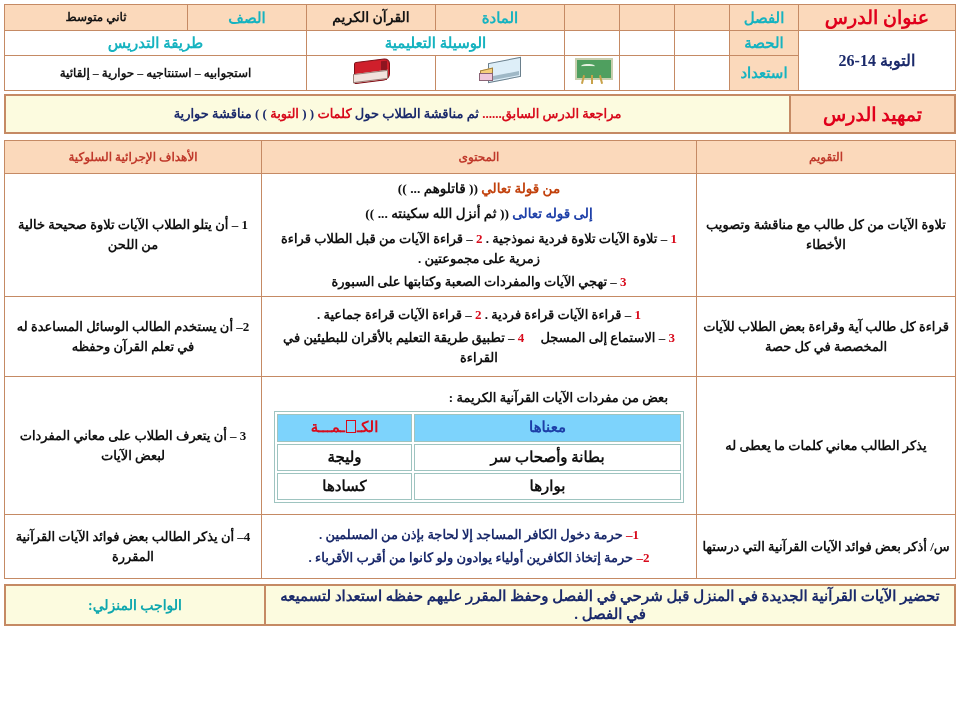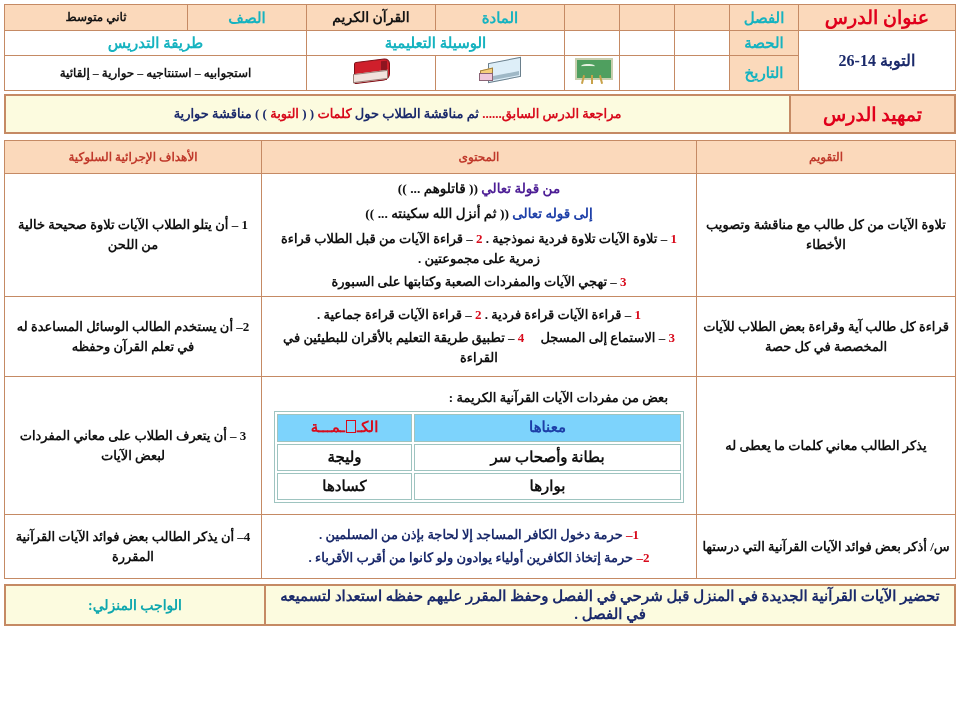--- a/index.html
+++ b/index.html
@@ -175,21 +175,21 @@
     background: #ffffff;
     border: 1px solid #c58a64;
     font-size: 13px;
     line-height: 1.55;
   }
   .cell-obj  { text-align: center; font-size: 13.5px; }
   .cell-eval { text-align: center; font-size: 13.5px; }
   .cell-cont { text-align: center; }
 
   .num-red { color: #d80b1c; font-weight: bold; }
-  .t-red   { color: #4c1d95; margin-top: 24px; }
+  .t-red   { color: #c2410c; margin-top: 24px; }
   .t-blue  { color: #1d3fa8; }
   .t-navy  { color: #1b2a6b; }
   .t-black { color: #111111; }
 
   .ayah-line { margin: 4px 0; font-size: 13.5px; }
   .cont-line { margin: 3px 0; text-align: center; }
 
   .row-h1 { height: 104px; }
   .row-h2 { height: 80px; }
   .row-h3 { height: 138px; }
@@ -272,21 +272,21 @@
     <tr>
       <td class="cell-white val-navy" rowspan="2">التوبة 14-26</td>
       <td class="cell-peach lbl-teal">الحصة</td>
       <td class="cell-white"></td>
       <td class="cell-white"></td>
       <td class="cell-white"></td>
       <td class="cell-white lbl-teal" colspan="2">الوسيلة التعليمية</td>
       <td class="cell-white lbl-teal" colspan="2">طريقة التدريس</td>
     </tr>
     <tr>
-      <td class="cell-peach lbl-teal">التاريخ</td>
+      <td class="cell-peach lbl-teal">استعداد</td>
       <td class="cell-white"></td>
       <td class="cell-white"></td>
       <td class="cell-white icon-cell">
         <span class="icon-board">
           <span class="green"></span><span class="scribble"></span>
           <span class="leg1"></span><span class="leg2"></span><span class="leg3"></span>
         </span>
       </td>
       <td class="cell-white icon-cell">
         <span class="icon-eraser">

